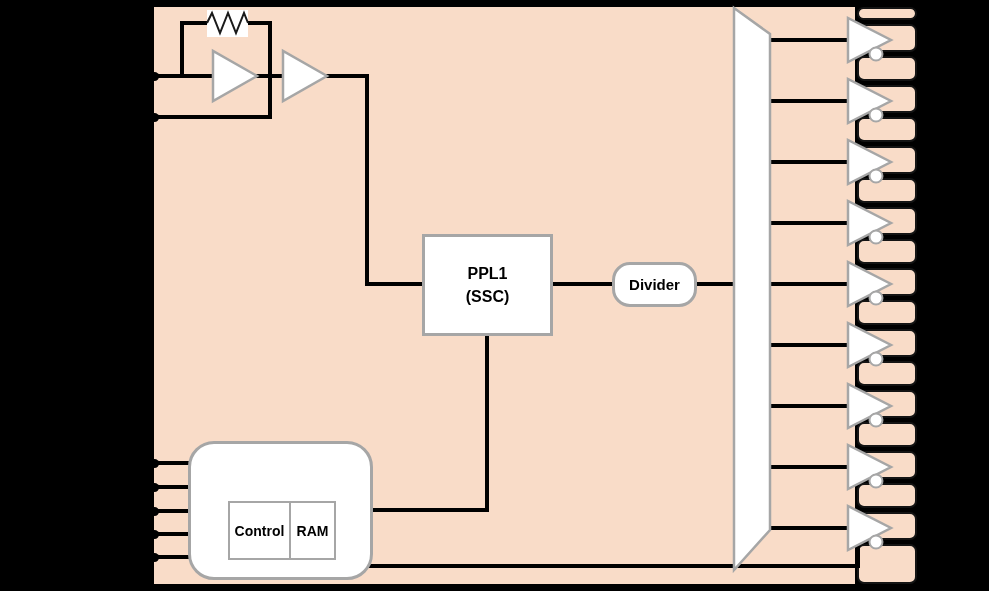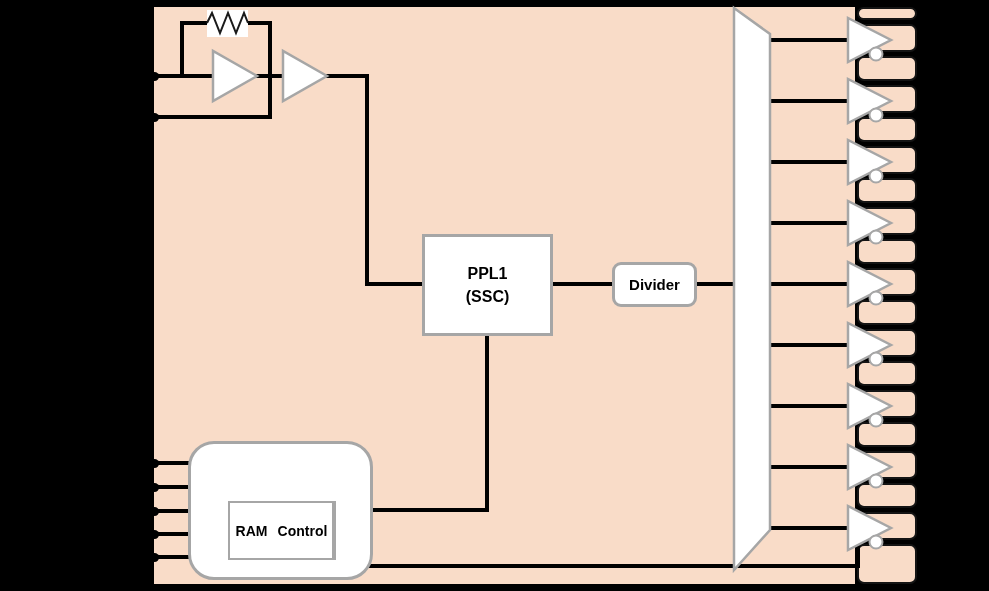--- a/index.html
+++ b/index.html
@@ -16,21 +16,21 @@
   }
   .wire{position:absolute;background:var(--wire);}
   .chip-fill{position:absolute;background:var(--chip-fill);}
   .chip-border{position:absolute;background:var(--wire);}
   .pin-strip{position:absolute;background:var(--bg);}
   .pin-tab{position:absolute;background:var(--chip-fill);border:2px solid #141414;border-radius:7px;box-sizing:border-box;}
   .pin-dot{position:absolute;width:9px;height:9px;border-radius:50%;background:var(--wire);}
   .block{position:absolute;background:var(--block-fill);border:3px solid var(--block-border);box-sizing:border-box;color:#000;}
   .pll{display:flex;flex-direction:column;align-items:center;justify-content:center;
        font-size:16px;font-weight:bold;line-height:23px;text-align:center;}
-  .divider{border-radius:9px;display:flex;align-items:center;justify-content:center;
+  .divider{border-radius:18px;display:flex;align-items:center;justify-content:center;
        font-size:15px;font-weight:bold;}
   .cm{border-radius:26px;}
   .cm-title{margin-top:24px;text-align:center;font-size:16px;font-weight:bold;}
   .cm-inner{position:absolute;left:37px;top:57px;width:108px;height:59px;
        border:2px solid var(--block-border);box-sizing:border-box;display:flex;background:#fff;}
   .cm-cell{display:flex;align-items:center;justify-content:center;font-size:14px;font-weight:bold;}
   .cm-cell.control{width:61px;flex:none;border-right:2px solid var(--block-border);box-sizing:border-box;}
   .cm-cell.ram{flex:1;}
   svg{position:absolute;left:0;top:0;pointer-events:none;}
 </style>
@@ -149,22 +149,22 @@
     <div>PPL1</div>
     <div>(SSC)</div>
   </div>
 
   <div class="block divider" style="left:612px;top:262px;width:85px;height:45px;">
     <span>Divider</span>
   </div>
 
   <div class="block cm" style="left:188px;top:441px;width:185px;height:139px;">
     <div class="cm-inner">
+      <div class="cm-cell control">Control</div>
       <div class="cm-cell ram">RAM</div>
-      <div class="cm-cell control">Control</div>
     </div>
   </div>
 
   <div id="dots">
       <div class="pin-dot" style="left: 149.5px; top: 71.5px;"></div>
       <div class="pin-dot" style="left: 149.5px; top: 112.5px;"></div>
       <div class="pin-dot" style="left: 149.5px; top: 458.5px;"></div>
       <div class="pin-dot" style="left: 149.5px; top: 482.5px;"></div>
       <div class="pin-dot" style="left: 149.5px; top: 506.5px;"></div>
       <div class="pin-dot" style="left: 149.5px; top: 529.5px;"></div>

